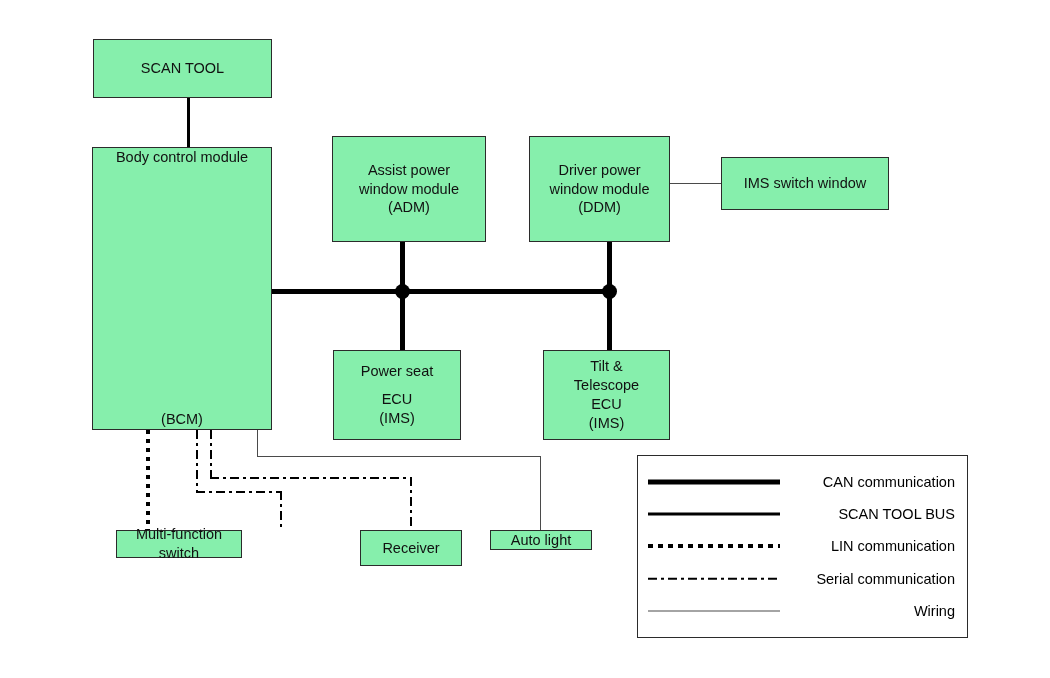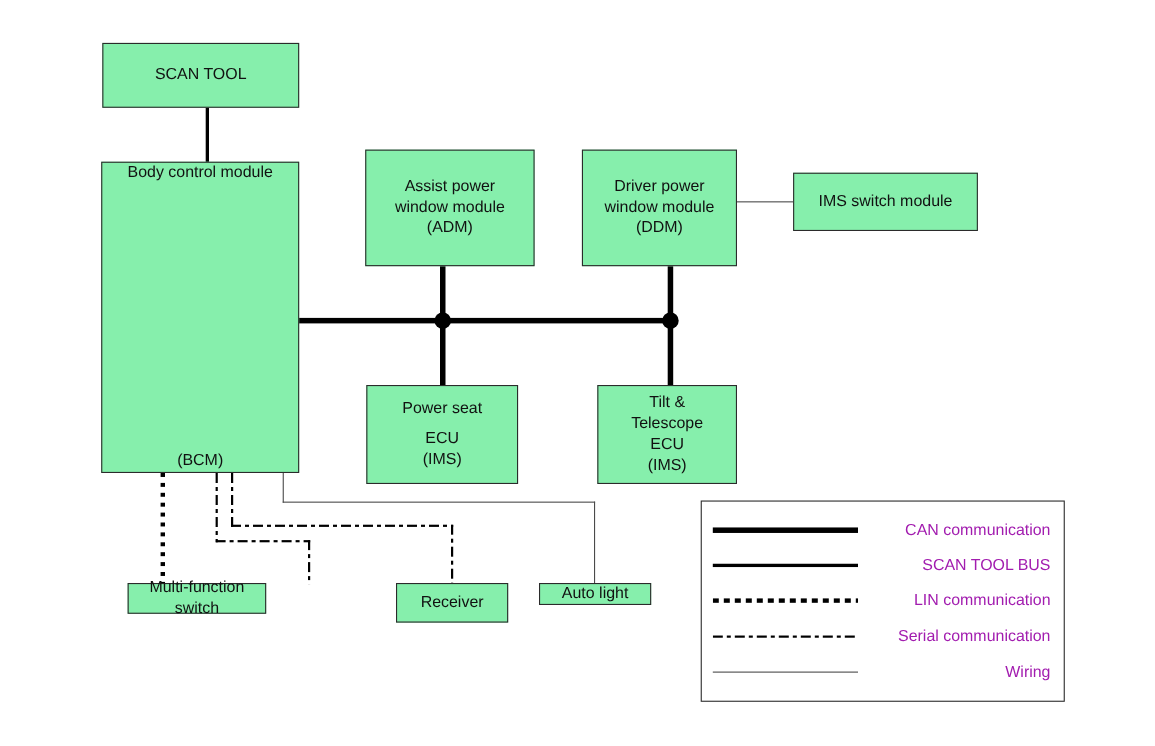--- a/index.html
+++ b/index.html
@@ -129,21 +129,21 @@
     background-image:linear-gradient(to right,
        #000 0 9px, rgba(0,0,0,0) 9px 13px,
        #000 13px 16px, rgba(0,0,0,0) 16px 20px);
     background-size:20px 2.5px;
     background-repeat:repeat-x;
   }
   .lg-label{
     flex:1 1 auto;
     text-align:right;
     font-size:14.5px;
-    color:#a21caf;
+    color:#000000;
     white-space:nowrap;
     padding-left:10px;
   }
 </style>
 </head>
 <body>
 
 <div id="canvas">
 
   <div class="seg scan-v" style="left:187px;top:97px;height:52px;"></div>
@@ -192,24 +192,24 @@
     <span class="ln">(ADM)</span>
   </div>
 
   <div class="node" style="left:529px;top:136px;width:141px;height:106px;">
     <span class="ln">Driver power</span>
     <span class="ln">window module</span>
     <span class="ln">(DDM)</span>
   </div>
 
   <div class="node" style="left:721px;top:157px;width:168px;height:53px;">
-    <span class="ln">IMS switch module</span>
-  </div>
-
-  <div class="node" style="left:333px;top:350px;width:138px;height:90px;">
+    <span class="ln">IMS switch window</span>
+  </div>
+
+  <div class="node" style="left:333px;top:350px;width:128px;height:90px;">
     <span class="ln">Power seat</span>
     <span class="ln" style="margin-top:9px;">ECU</span>
     <span class="ln">(IMS)</span>
   </div>
 
   <div class="node" style="left:543px;top:350px;width:127px;height:90px;">
     <span class="ln">Tilt &amp;</span>
     <span class="ln">Telescope</span>
     <span class="ln">ECU</span>
     <span class="ln">(IMS)</span>

